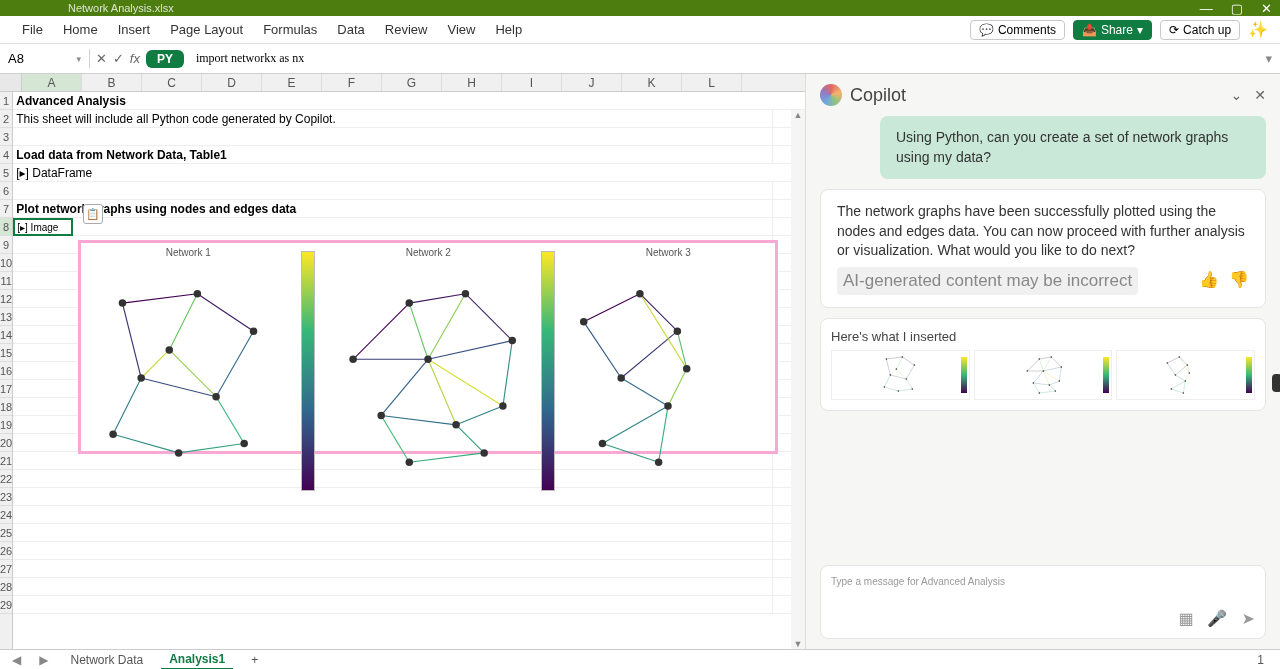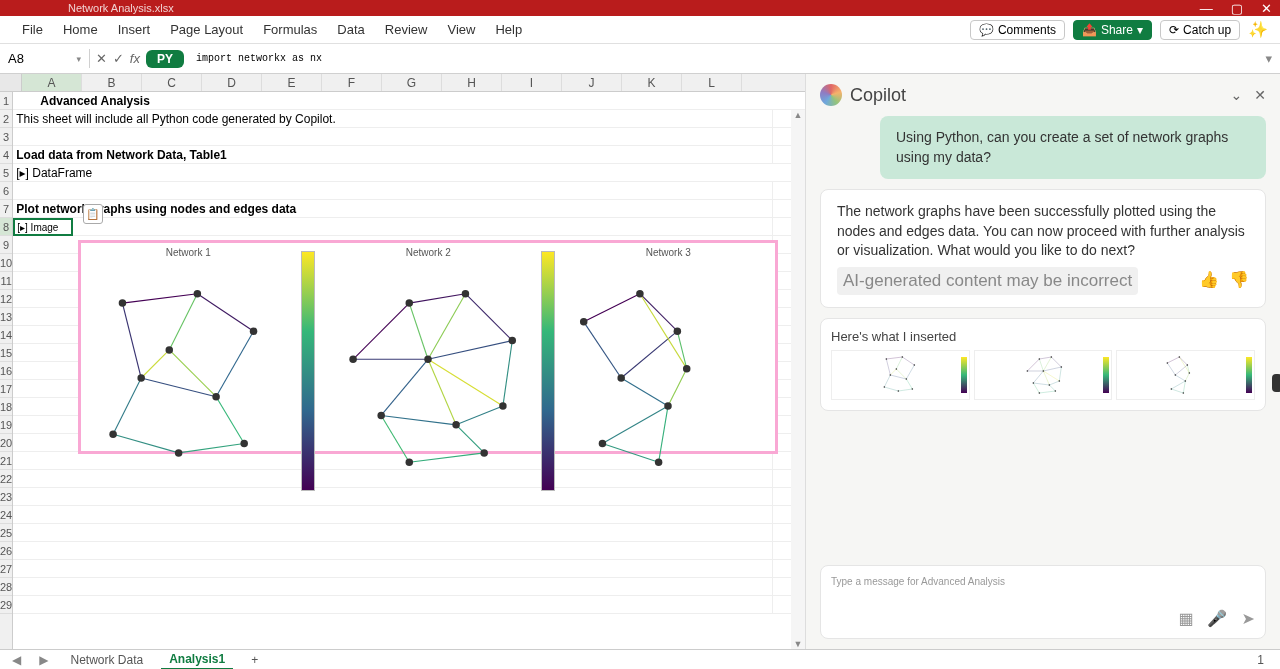--- a/index.html
+++ b/index.html
@@ -1,29 +1,29 @@
 <!DOCTYPE html>
 <html><head>
 <meta charset="utf-8">
 <style>
 *{box-sizing:border-box;margin:0;padding:0;font-family:"Segoe UI",Arial,sans-serif}
 html,body{width:1280px;height:669px;overflow:hidden;background:#fff}
-.titlebar{height:16px;background:#b91c1c;display:flex;align-items:center;color:#fff;font-size:11px;padding:0 8px}
+.titlebar{height:16px;background:#4d7c0f;display:flex;align-items:center;color:#fff;font-size:11px;padding:0 8px}
 .titlebar .docname{margin-left:60px;opacity:.8}
 .titlebar .winbtns{margin-left:auto;display:flex;gap:18px;font-size:13px}
 .menubar{height:28px;background:#fff;border-bottom:1px solid #e0e0e0;display:flex;align-items:center;padding:0 12px;gap:0}
 .menubar .menuitem{padding:4px 10px;font-size:13px;color:#333;cursor:pointer}
 .menubar .right{margin-left:auto;display:flex;align-items:center;gap:8px}
 .pill{border:1px solid #c8c8c8;border-radius:4px;padding:2px 8px;font-size:12px;display:flex;align-items:center;gap:4px}
 .pill.share{background:#107c41;color:#fff;border-color:#107c41}
 .formulabar{height:30px;display:flex;align-items:center;border-bottom:1px solid #d0d0d0;font-size:13px}
 .namebox{width:90px;padding:2px 8px;border-right:1px solid #d0d0d0;display:flex;align-items:center;justify-content:space-between}
 .fxicons{display:flex;gap:6px;padding:0 6px;color:#666;align-items:center}
 .pybadge{background:#107c41;color:#fff;font-size:12px;font-weight:bold;padding:2px 11px;border-radius:6px}
-.formula-input{flex:1;padding:2px 6px;font-family:Liberation Mono, monospace;font-size:10px;border:none;outline:none}
+.formula-input{flex:1;padding:2px 6px;font-family:Liberation Serif, serif;font-size:12px;border:none;outline:none}
 .chev{margin-left:auto;padding:0 8px;color:#888}
 
 .workspace{display:flex;height:575px}
 .sheet-area{width:805px;position:relative;display:flex;flex-direction:column}
 .colhdr{display:flex;height:18px;background:#f0f0f0;border-bottom:1px solid #ccc}
 .corner{width:22px;border-right:1px solid #ccc;background:#e8e8e8}
 .ch{width:60px;text-align:center;font-size:12px;color:#555;border-right:1px solid #ddd;line-height:18px}
 .ch.sel{background:#d5e6d5}
 .grid-body{display:flex;flex:1;overflow:hidden;position:relative}
 .rowhdrs{width:22px;background:#f0f0f0;border-right:1px solid #ccc}
@@ -160,21 +160,21 @@
           <div class="rh">24</div>
           <div class="rh">25</div>
           <div class="rh">26</div>
           <div class="rh">27</div>
           <div class="rh">28</div>
           <div class="rh">29</div>
         </div>
       <div class="cells" id="cells">
 
         <div class="row">
-            <div class="cell bold" style="width: 885px; margin-left: 24px;">Advanced Analysis</div>
+            <div class="cell bold" style="width: 885px;">Advanced Analysis</div>
           </div>
           <div class="row">
             <div class="cell" style="width: 760px;">This sheet will include all Python code generated by Copilot.</div>
           </div>
           <div class="row">
             <div class="cell" style="width: 760px;"></div>
           </div>
           <div class="row">
             <div class="cell bold" style="width: 760px;">Load data from Network Data, Table1</div>
           </div>

